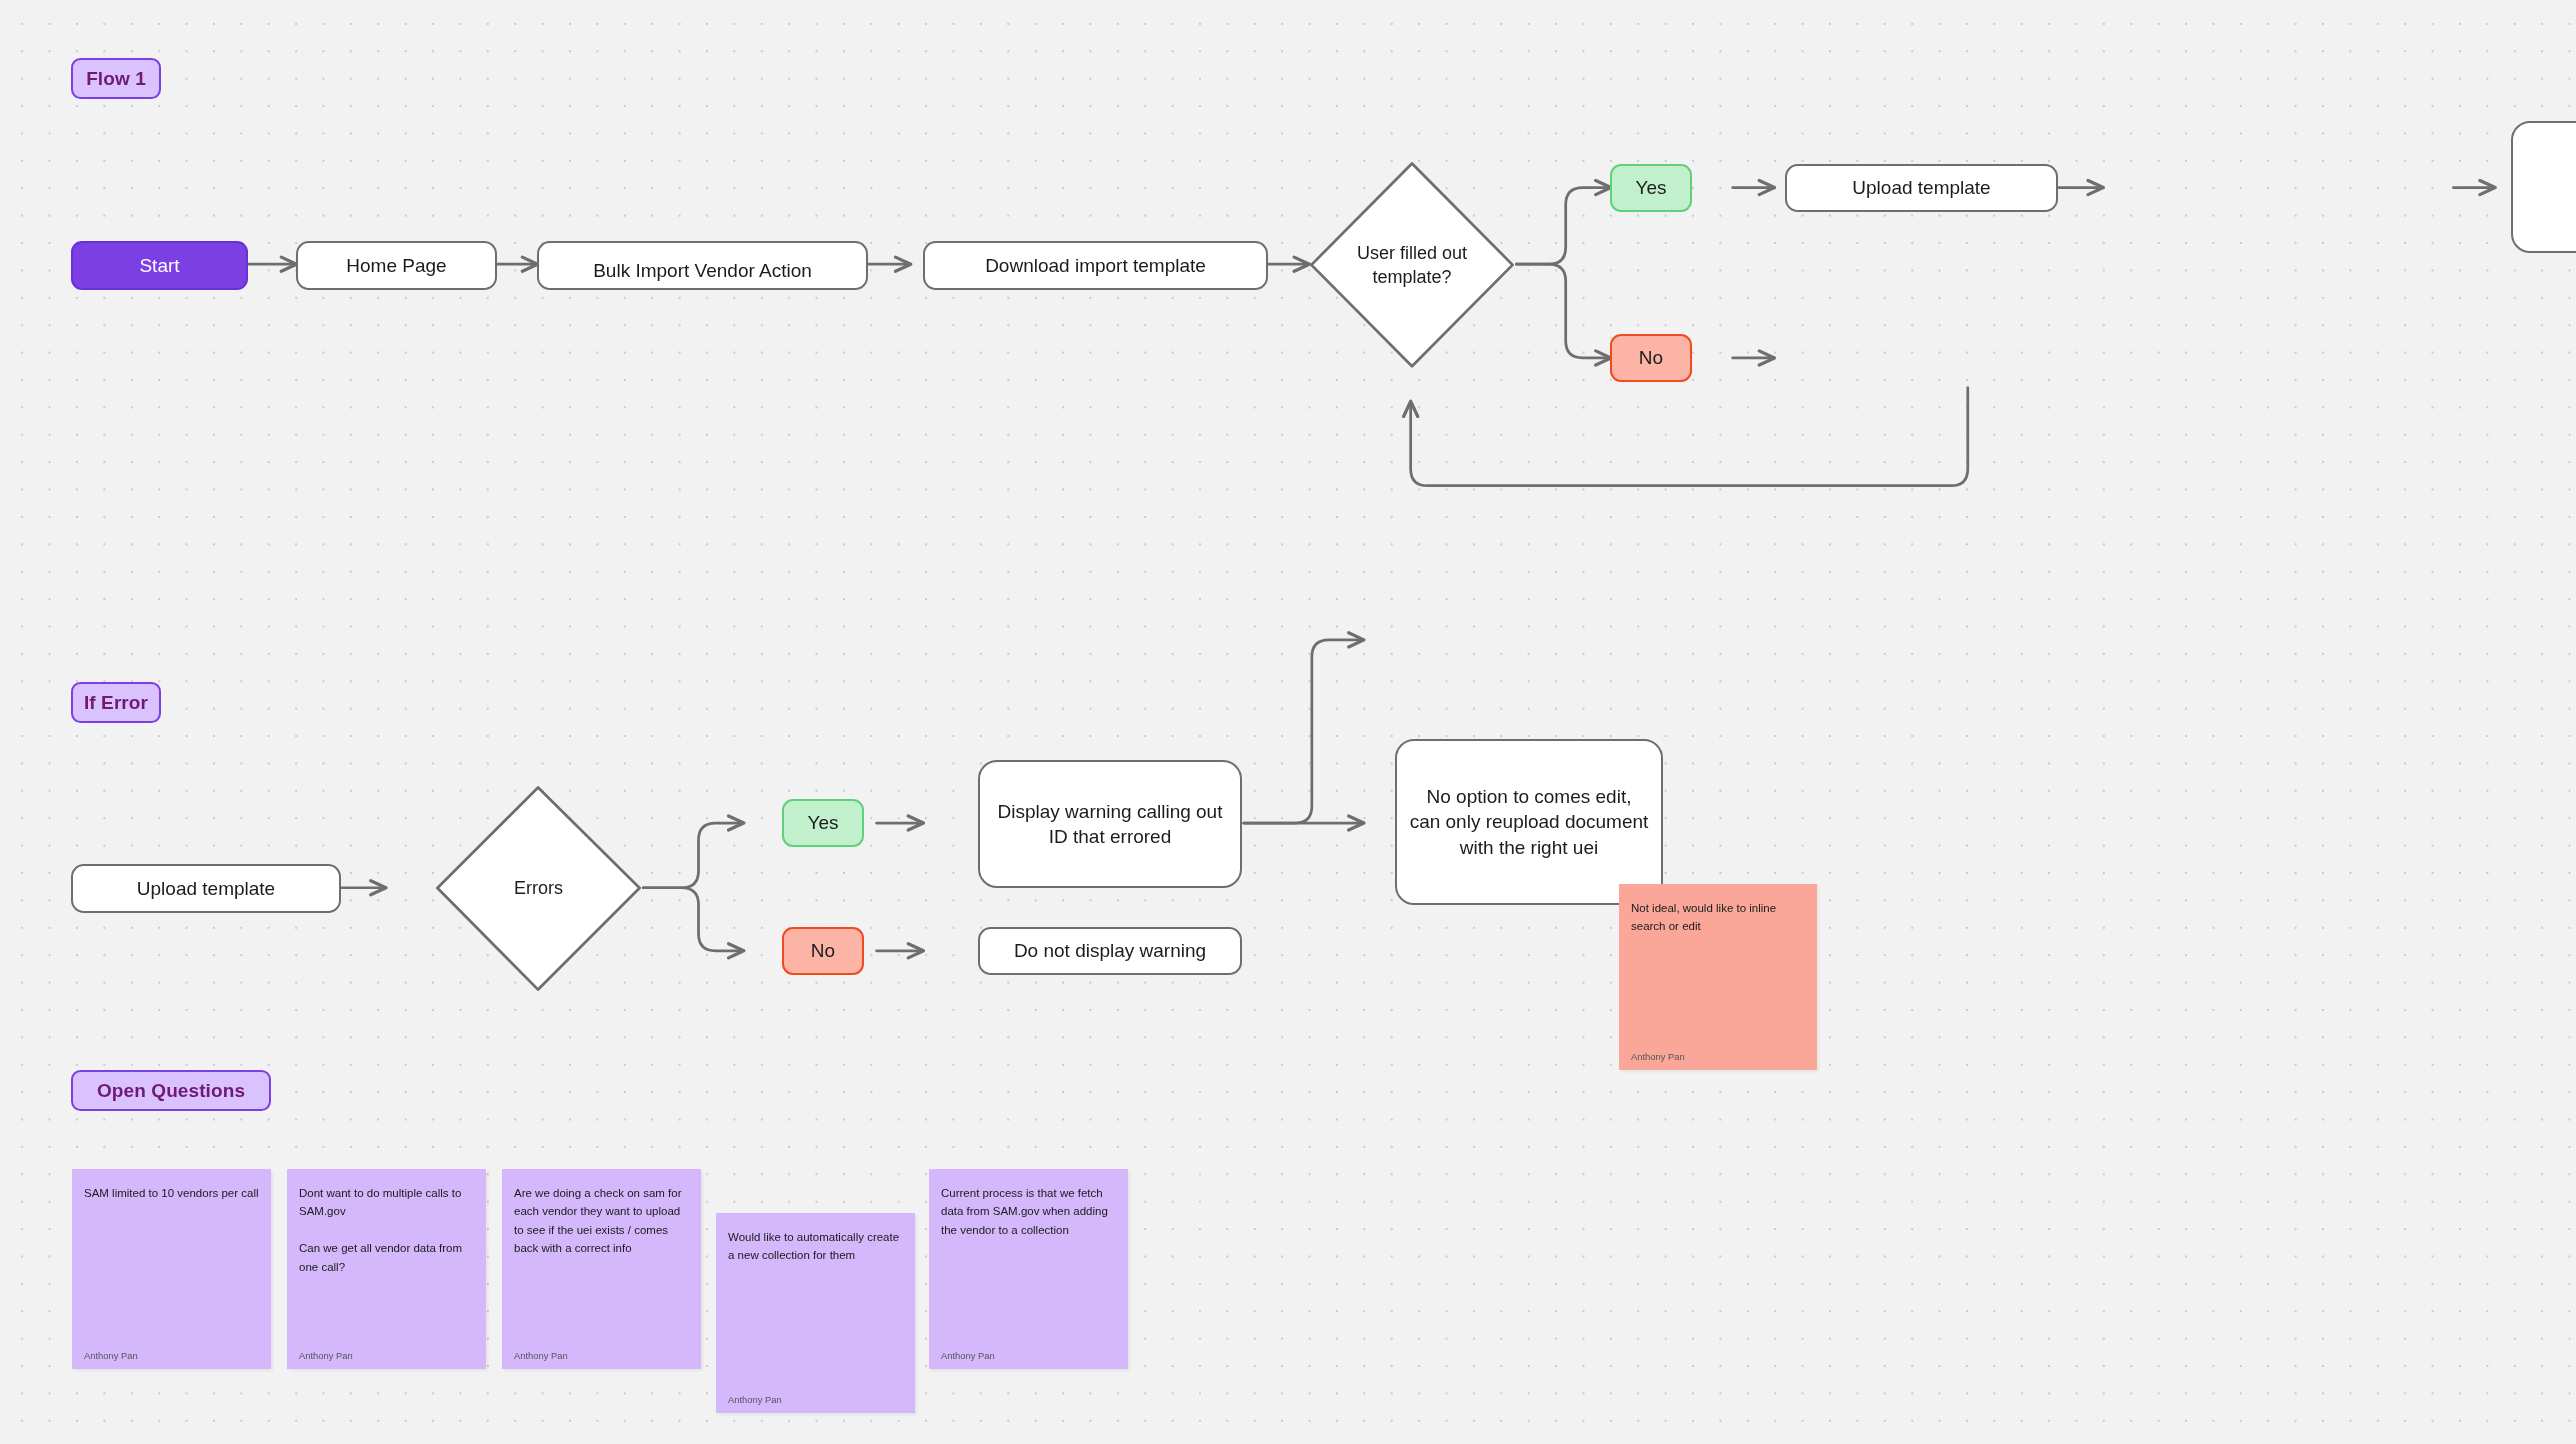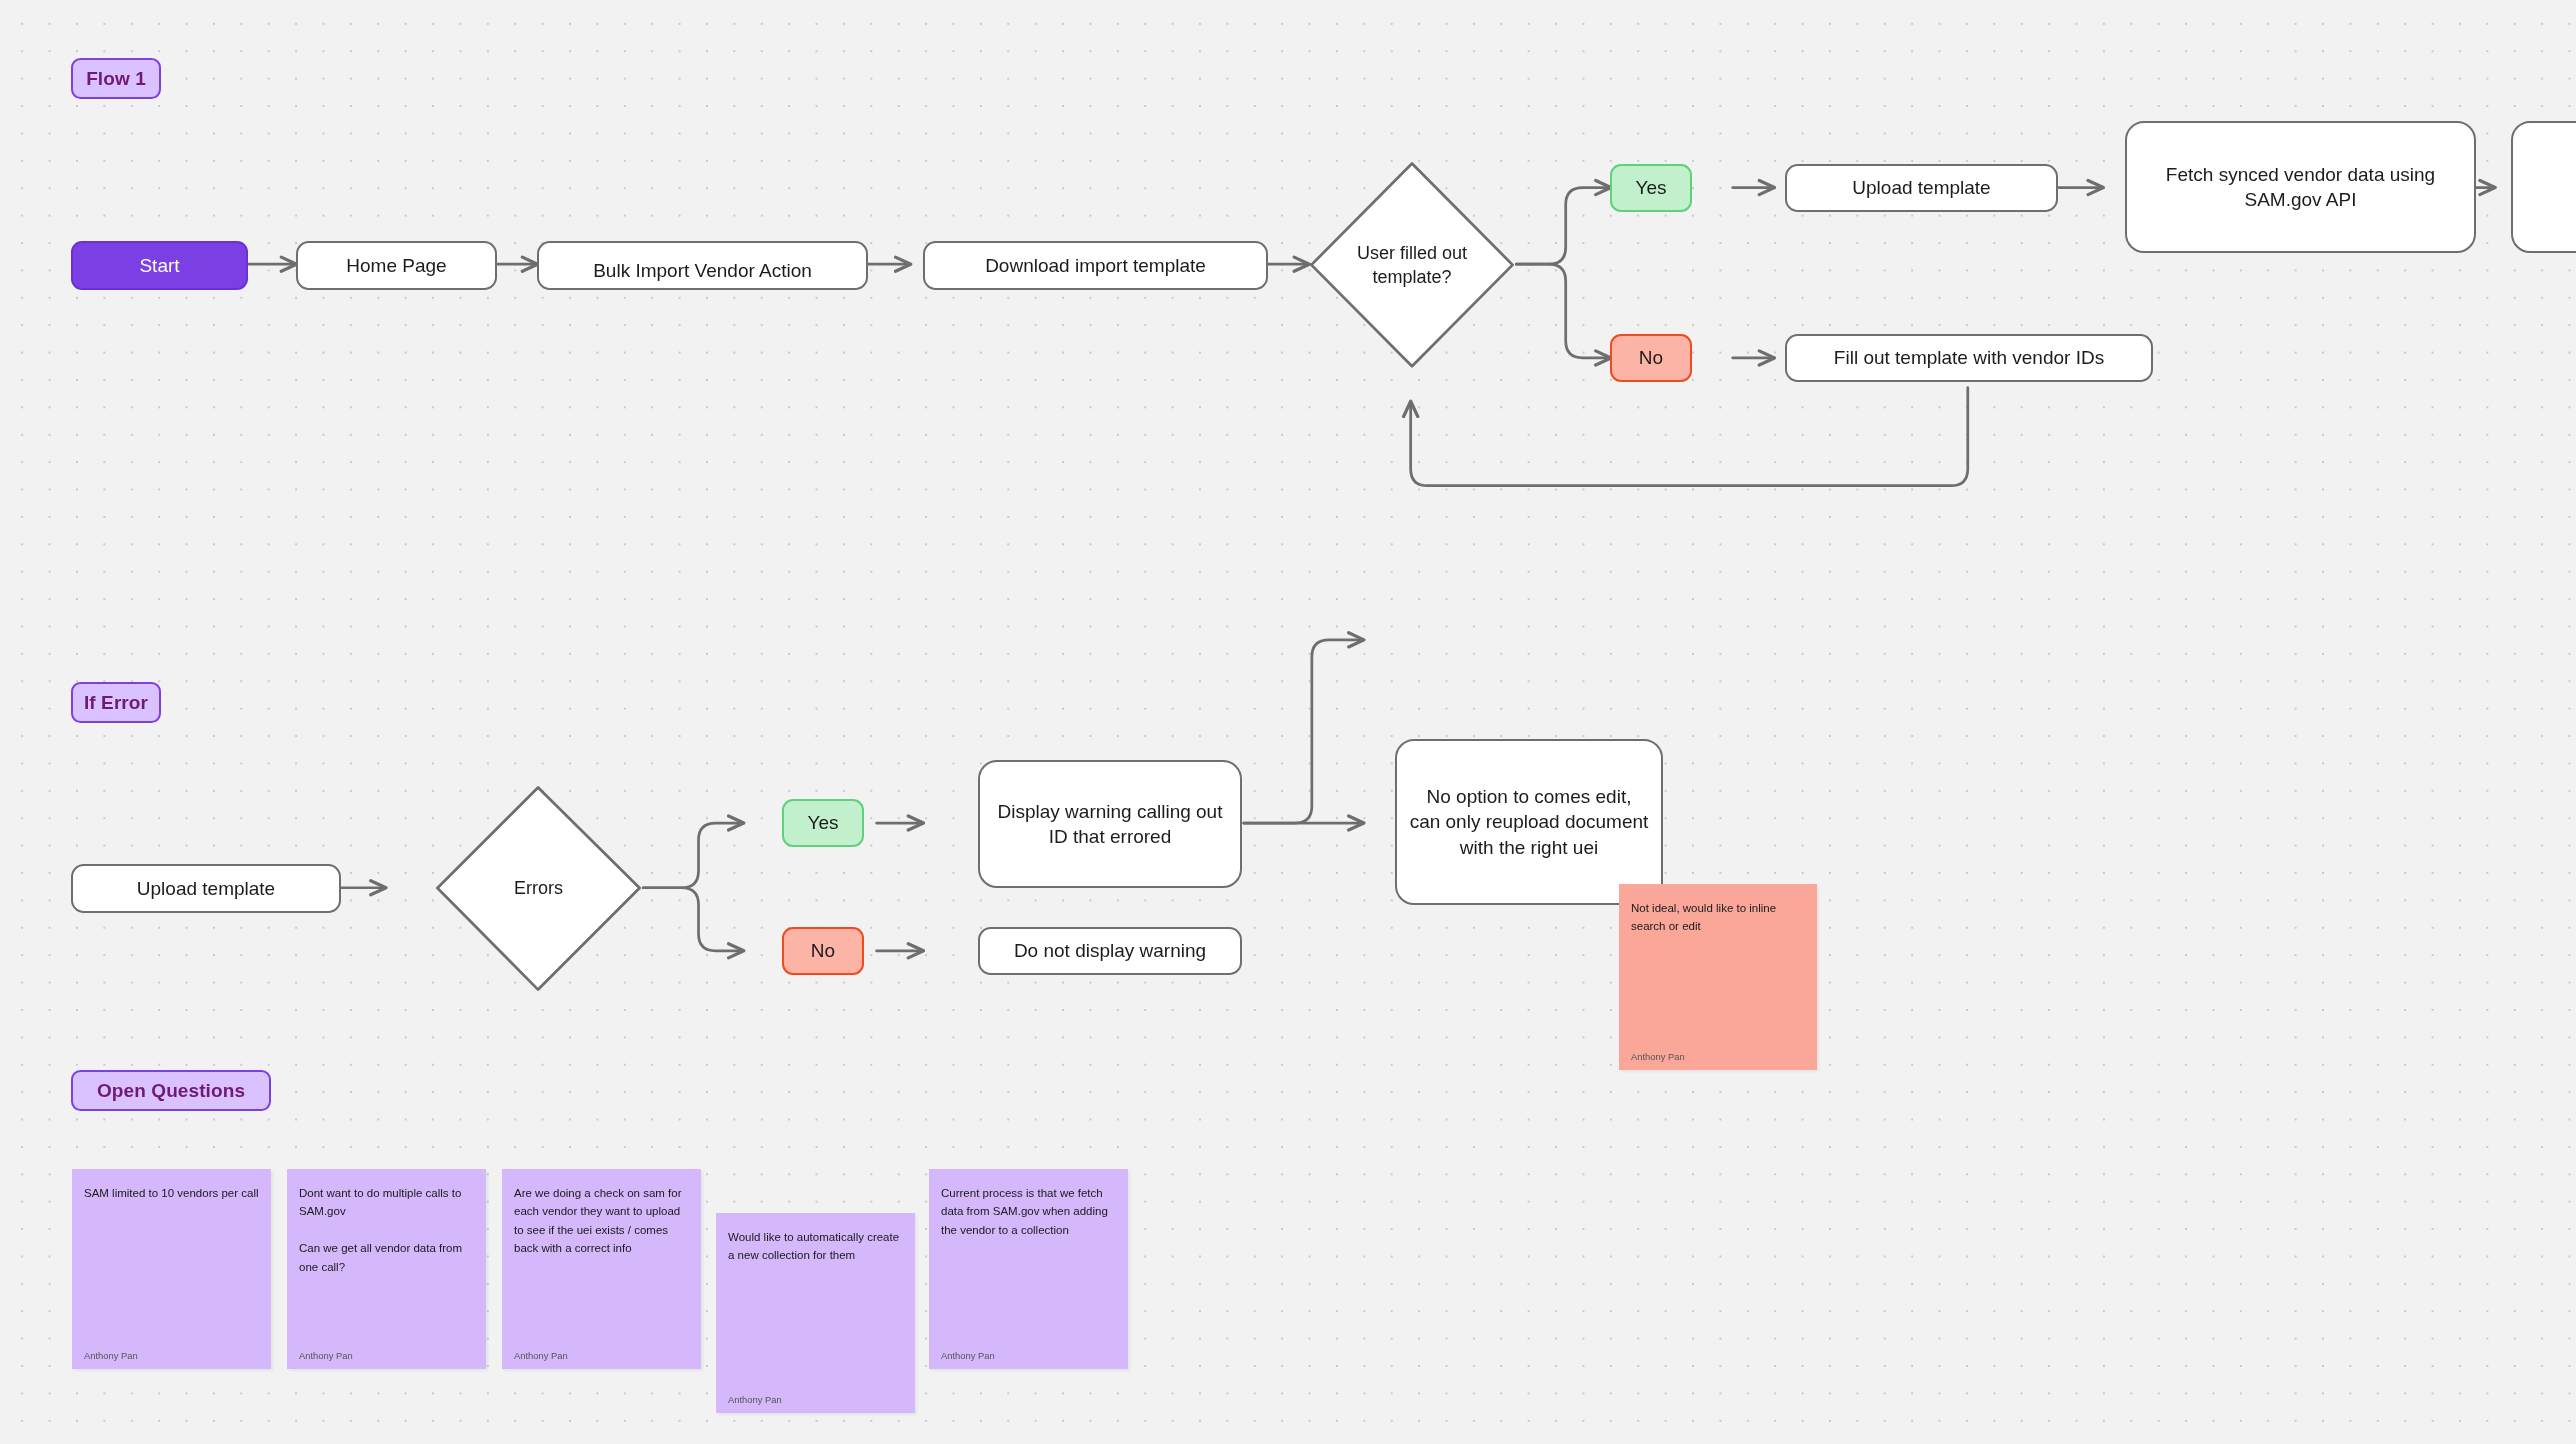--- a/index.html
+++ b/index.html
@@ -233,27 +233,21 @@
   </div>
 
   <div class="node badge no" style="left:1610px; top:334px; width:82px; height:48px;">
     <span>No</span>
   </div>
 
   <div class="node proc" style="left:1785px; top:164px; width:273px; height:48px;">
     <span>Upload template</span>
   </div>
 
-  <div class="node proc big" style="left:2125px; top:121px; width:351px; height:132px;">
-    <span>Fetch synced vendor data using SAM.gov API</span>
-  </div>
-
-  <div class="node proc" style="left:1785px; top:334px; width:368px; height:48px;">
-    <span>Fill out template with vendor IDs</span>
-  </div>
+
 
   <div class="node proc big" style="left:2511px; top:121px; width:204px; height:132px;
               flex-direction:column; overflow:hidden;">
     
     
   </div>
 
   <div class="node proc" style="left:71px; top:864px; width:270px; height:49px;">
     <span>Upload template</span>
   </div>

